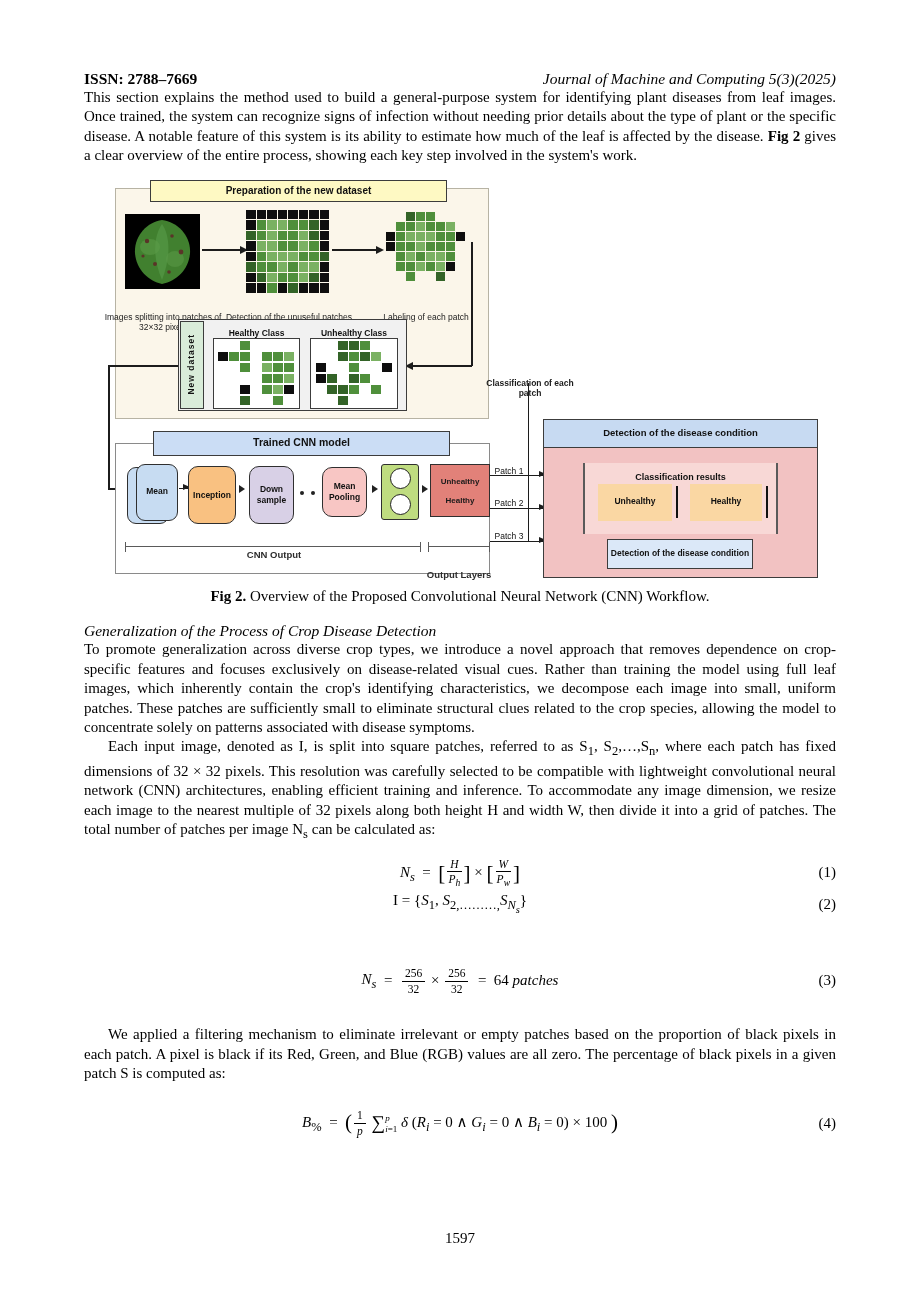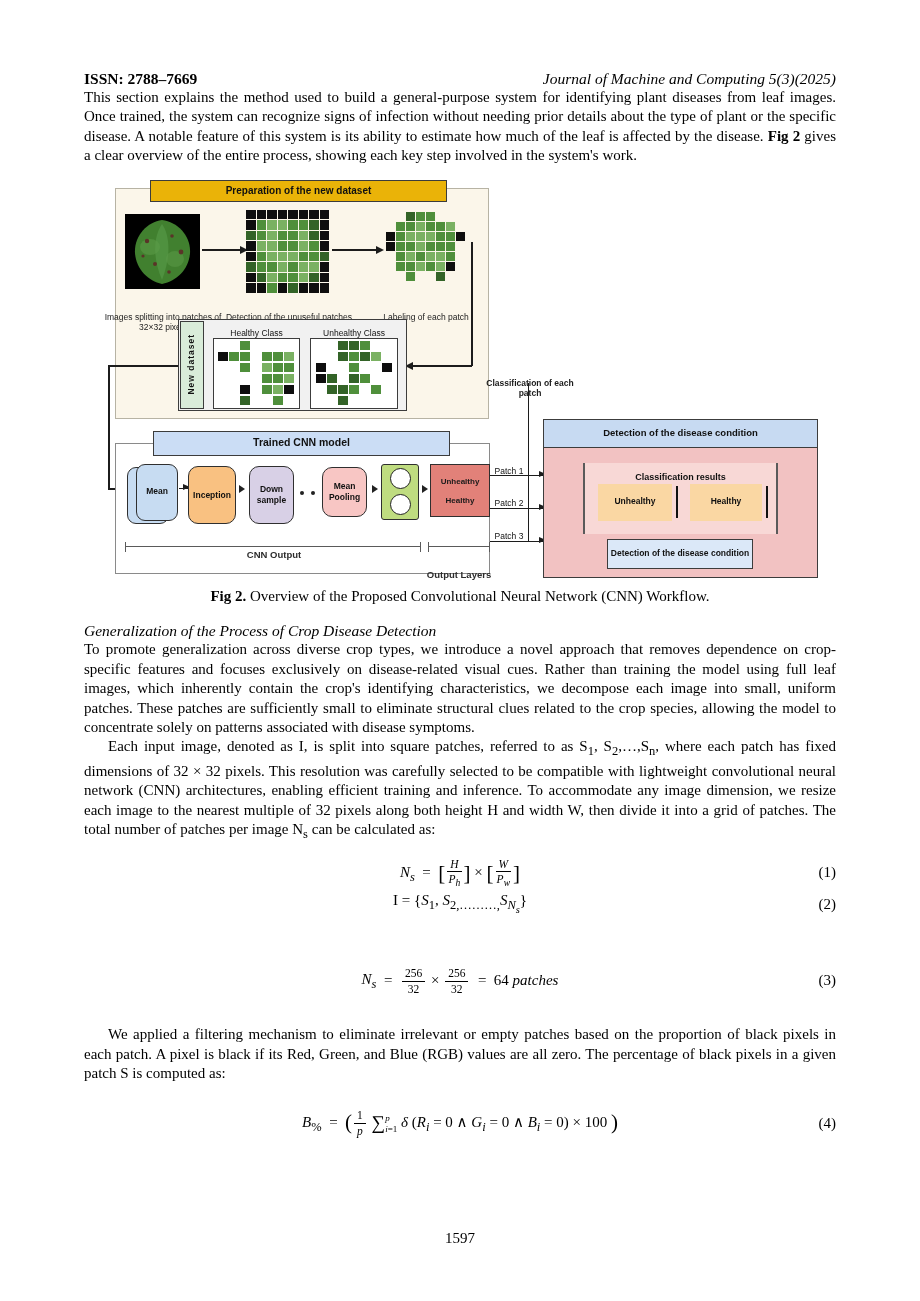--- a/index.html
+++ b/index.html
@@ -29,28 +29,28 @@
   .lims { display:inline-block; vertical-align:middle; font-size:9px; line-height:1.15; text-align:left; }
   .lims span { display:block; }
   .pageno { position:absolute; left:0; right:0; top:1230px; text-align:center;
             font-family:"Liberation Serif", serif; font-size:15px; }
 
   
   .fig { position:relative; width:752px; height:400px; margin-top:12px;
          font-family:"Liberation Sans", sans-serif; color:#111; text-align:left; }
   .abs { position:absolute; }
   .cream { left:31px; top:10px; width:374px; height:231px; background:#FBF6EA; border:1px solid #b7b3a4; }
-  .hdr-green { left:66px; top:2px; width:297px; height:22px; background:#eab308; border:1.6px solid #3c3c3c;
+  .hdr-green { left:66px; top:2px; width:297px; height:22px; background:#fef9c3; border:1.6px solid #3c3c3c;
                display:flex; align-items:center; justify-content:center; font-size:10px; font-weight:bold; }
   .figcap { font-size:8.5px; line-height:10.5px; text-align:center; color:#1c1c1c;margin-top:19px; }
   .gray-box { left:94px; top:141px; width:229px; height:92px; background:#F1F1F1; border:1.2px solid #3c3c3c; }
   .nd-strip { left:96px; top:143px; width:24px; height:88px; background:#D9ECD9; border:1px solid #3c3c3c;
               display:flex; align-items:center; justify-content:center; }
   .nd-text { writing-mode:vertical-rl; transform:rotate(180deg); font-size:8.5px; font-weight:bold; letter-spacing:1px; }
-  .cls-label { font-size:8.5px; font-weight:normal; text-align:center; }
+  .cls-label { font-size:8.5px; font-weight:bold; text-align:center; }
   .class-box { background:#fff; border:1.1px solid #3c3c3c; }
   .cnn-wrap { left:31px; top:265px; width:375px; height:131px; background:#fff; border:1.4px solid #8a8a8a; }
   .cnn-hdr { left:69px; top:253px; width:297px; height:25px; background:#CBDDF5; border:1.6px solid #3c3c3c;
              display:flex; align-items:center; justify-content:center; font-size:10.5px; font-weight:bold; }
   .pipe { border:1.1px solid #2f2f2f; border-radius:10px; display:flex; align-items:center; justify-content:center;
           text-align:center; font-weight:bold; font-size:8.5px; line-height:1.2; }
   .card { position:absolute; width:42px; height:57px; background:#C7DCF2; border:1.1px solid #2f2f2f; border-radius:9px; }
   .circ { width:21px; height:21px; border-radius:50%; background:#fff; border:1.2px solid #222; margin:2.5px auto; }
   .out-box { left:346px; top:286px; width:60px; height:53px; background:#E28179; border:1.1px solid #2f2f2f;
              display:flex; flex-direction:column; justify-content:space-between; padding:7px 0;

